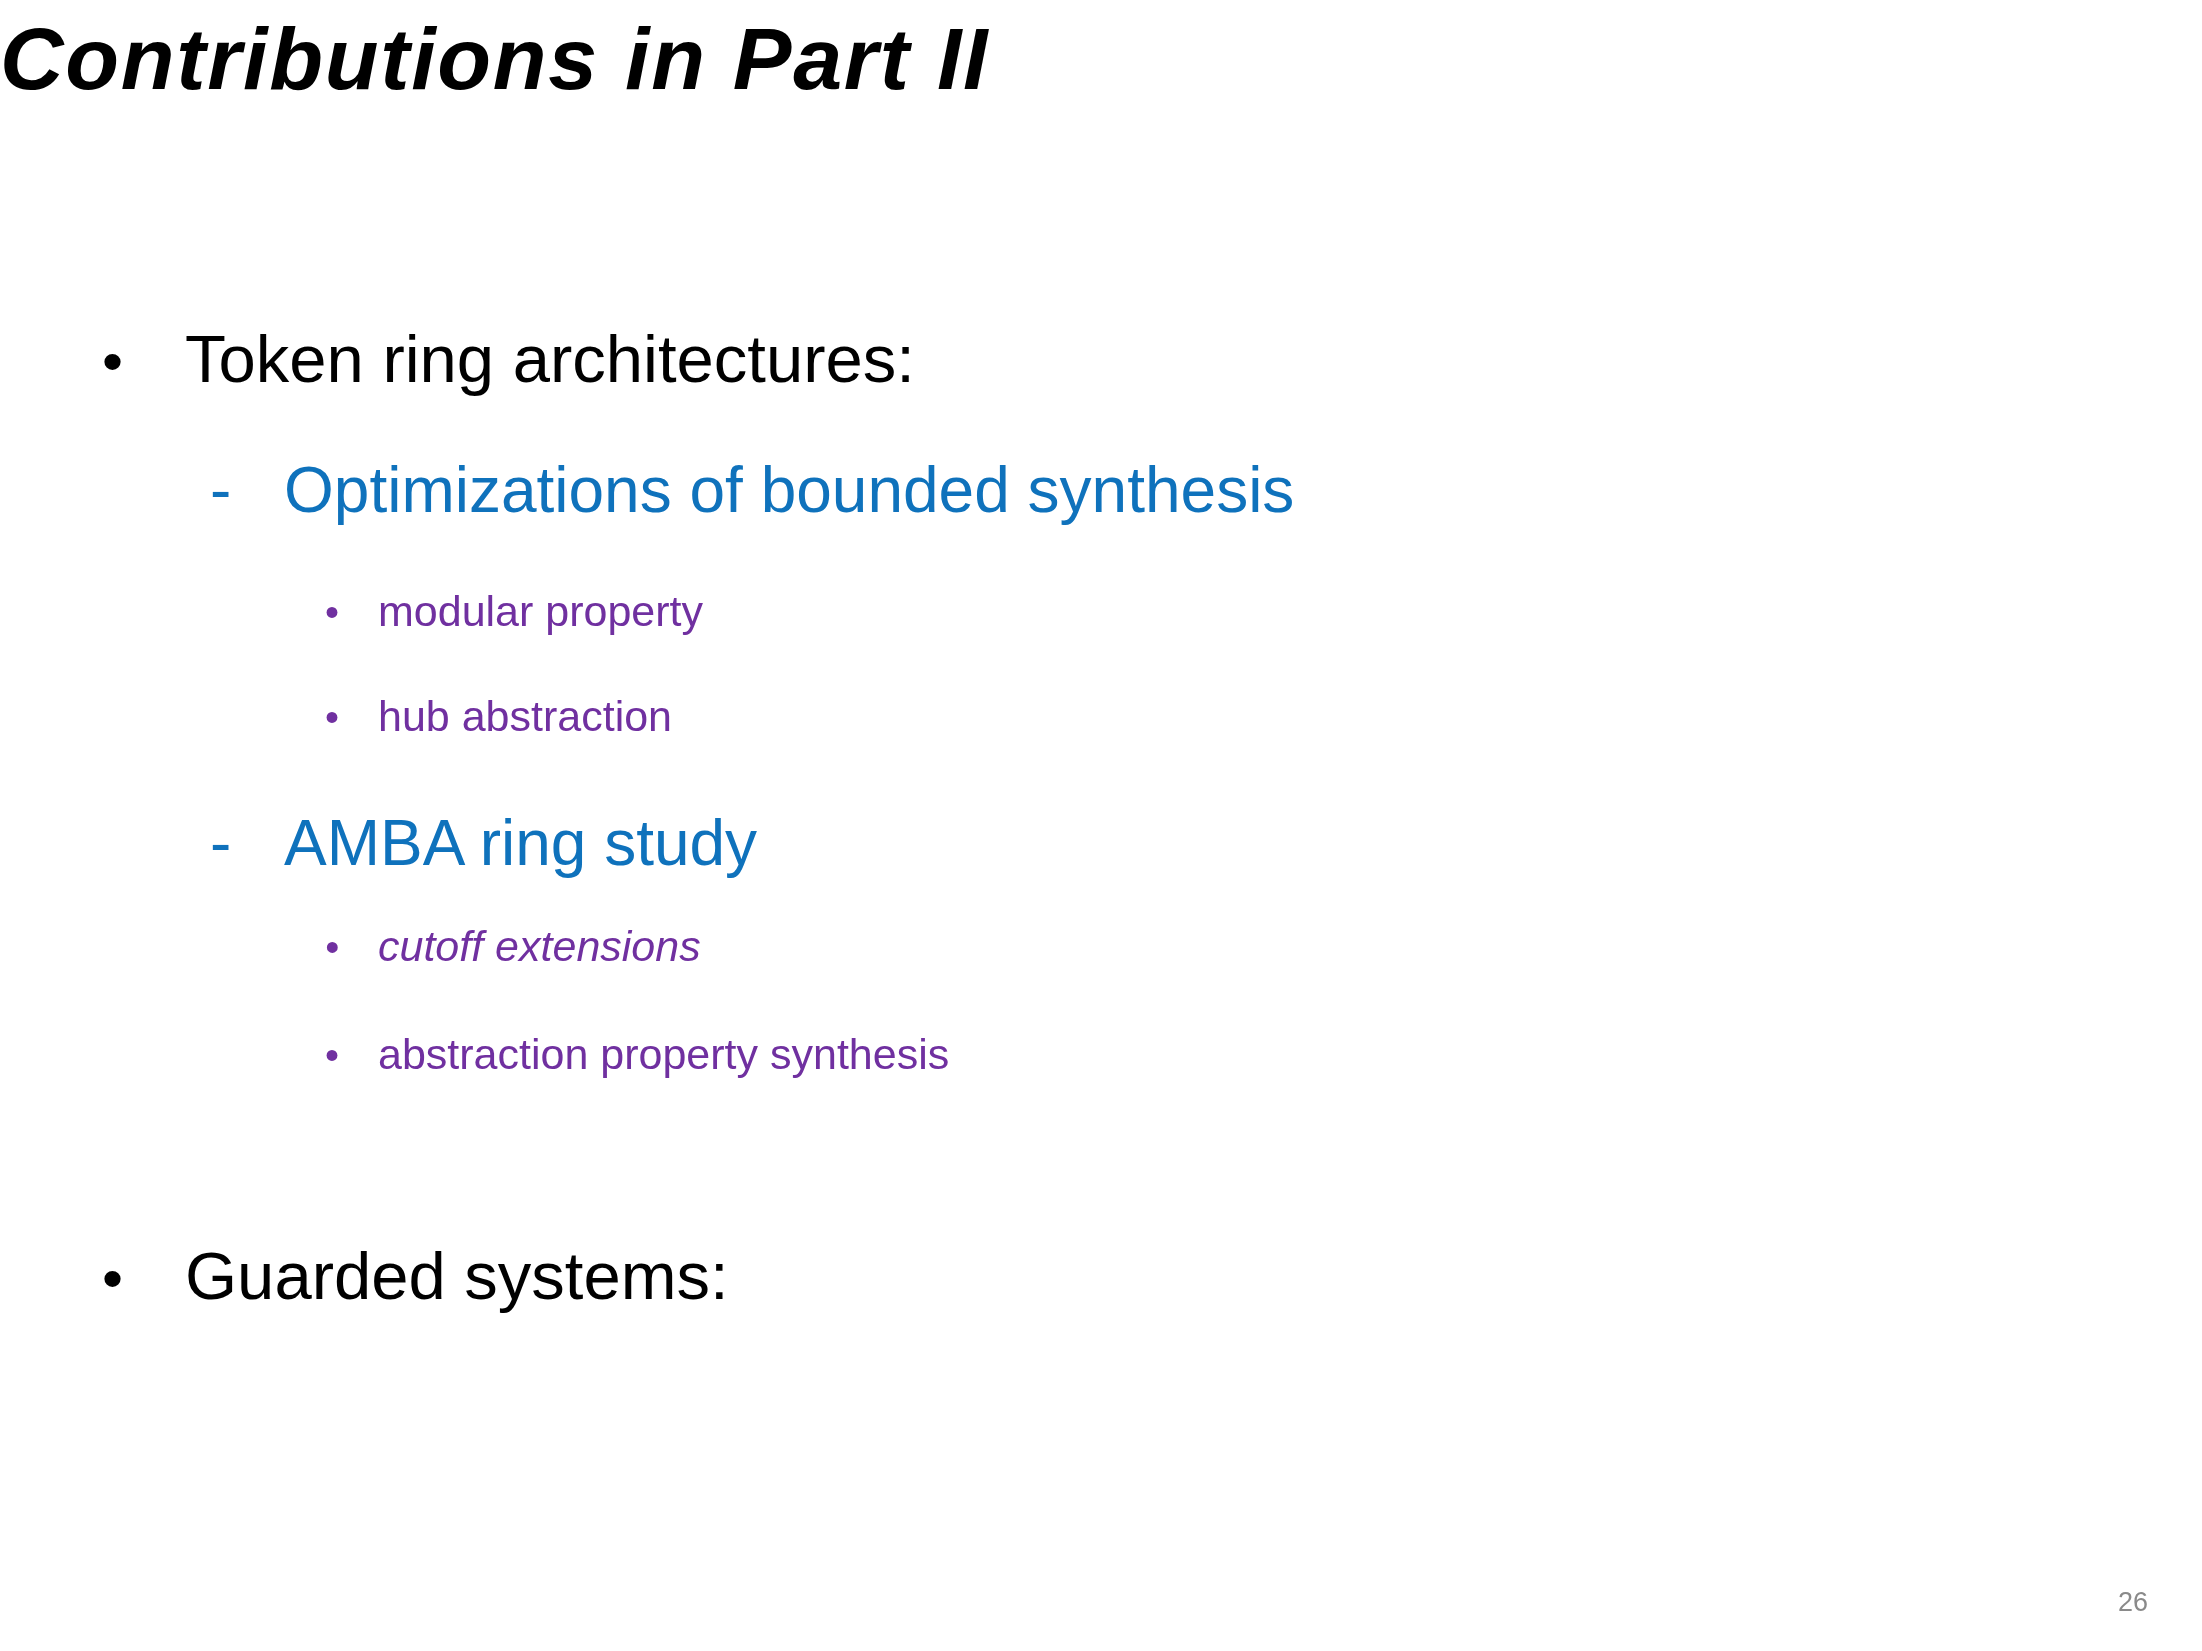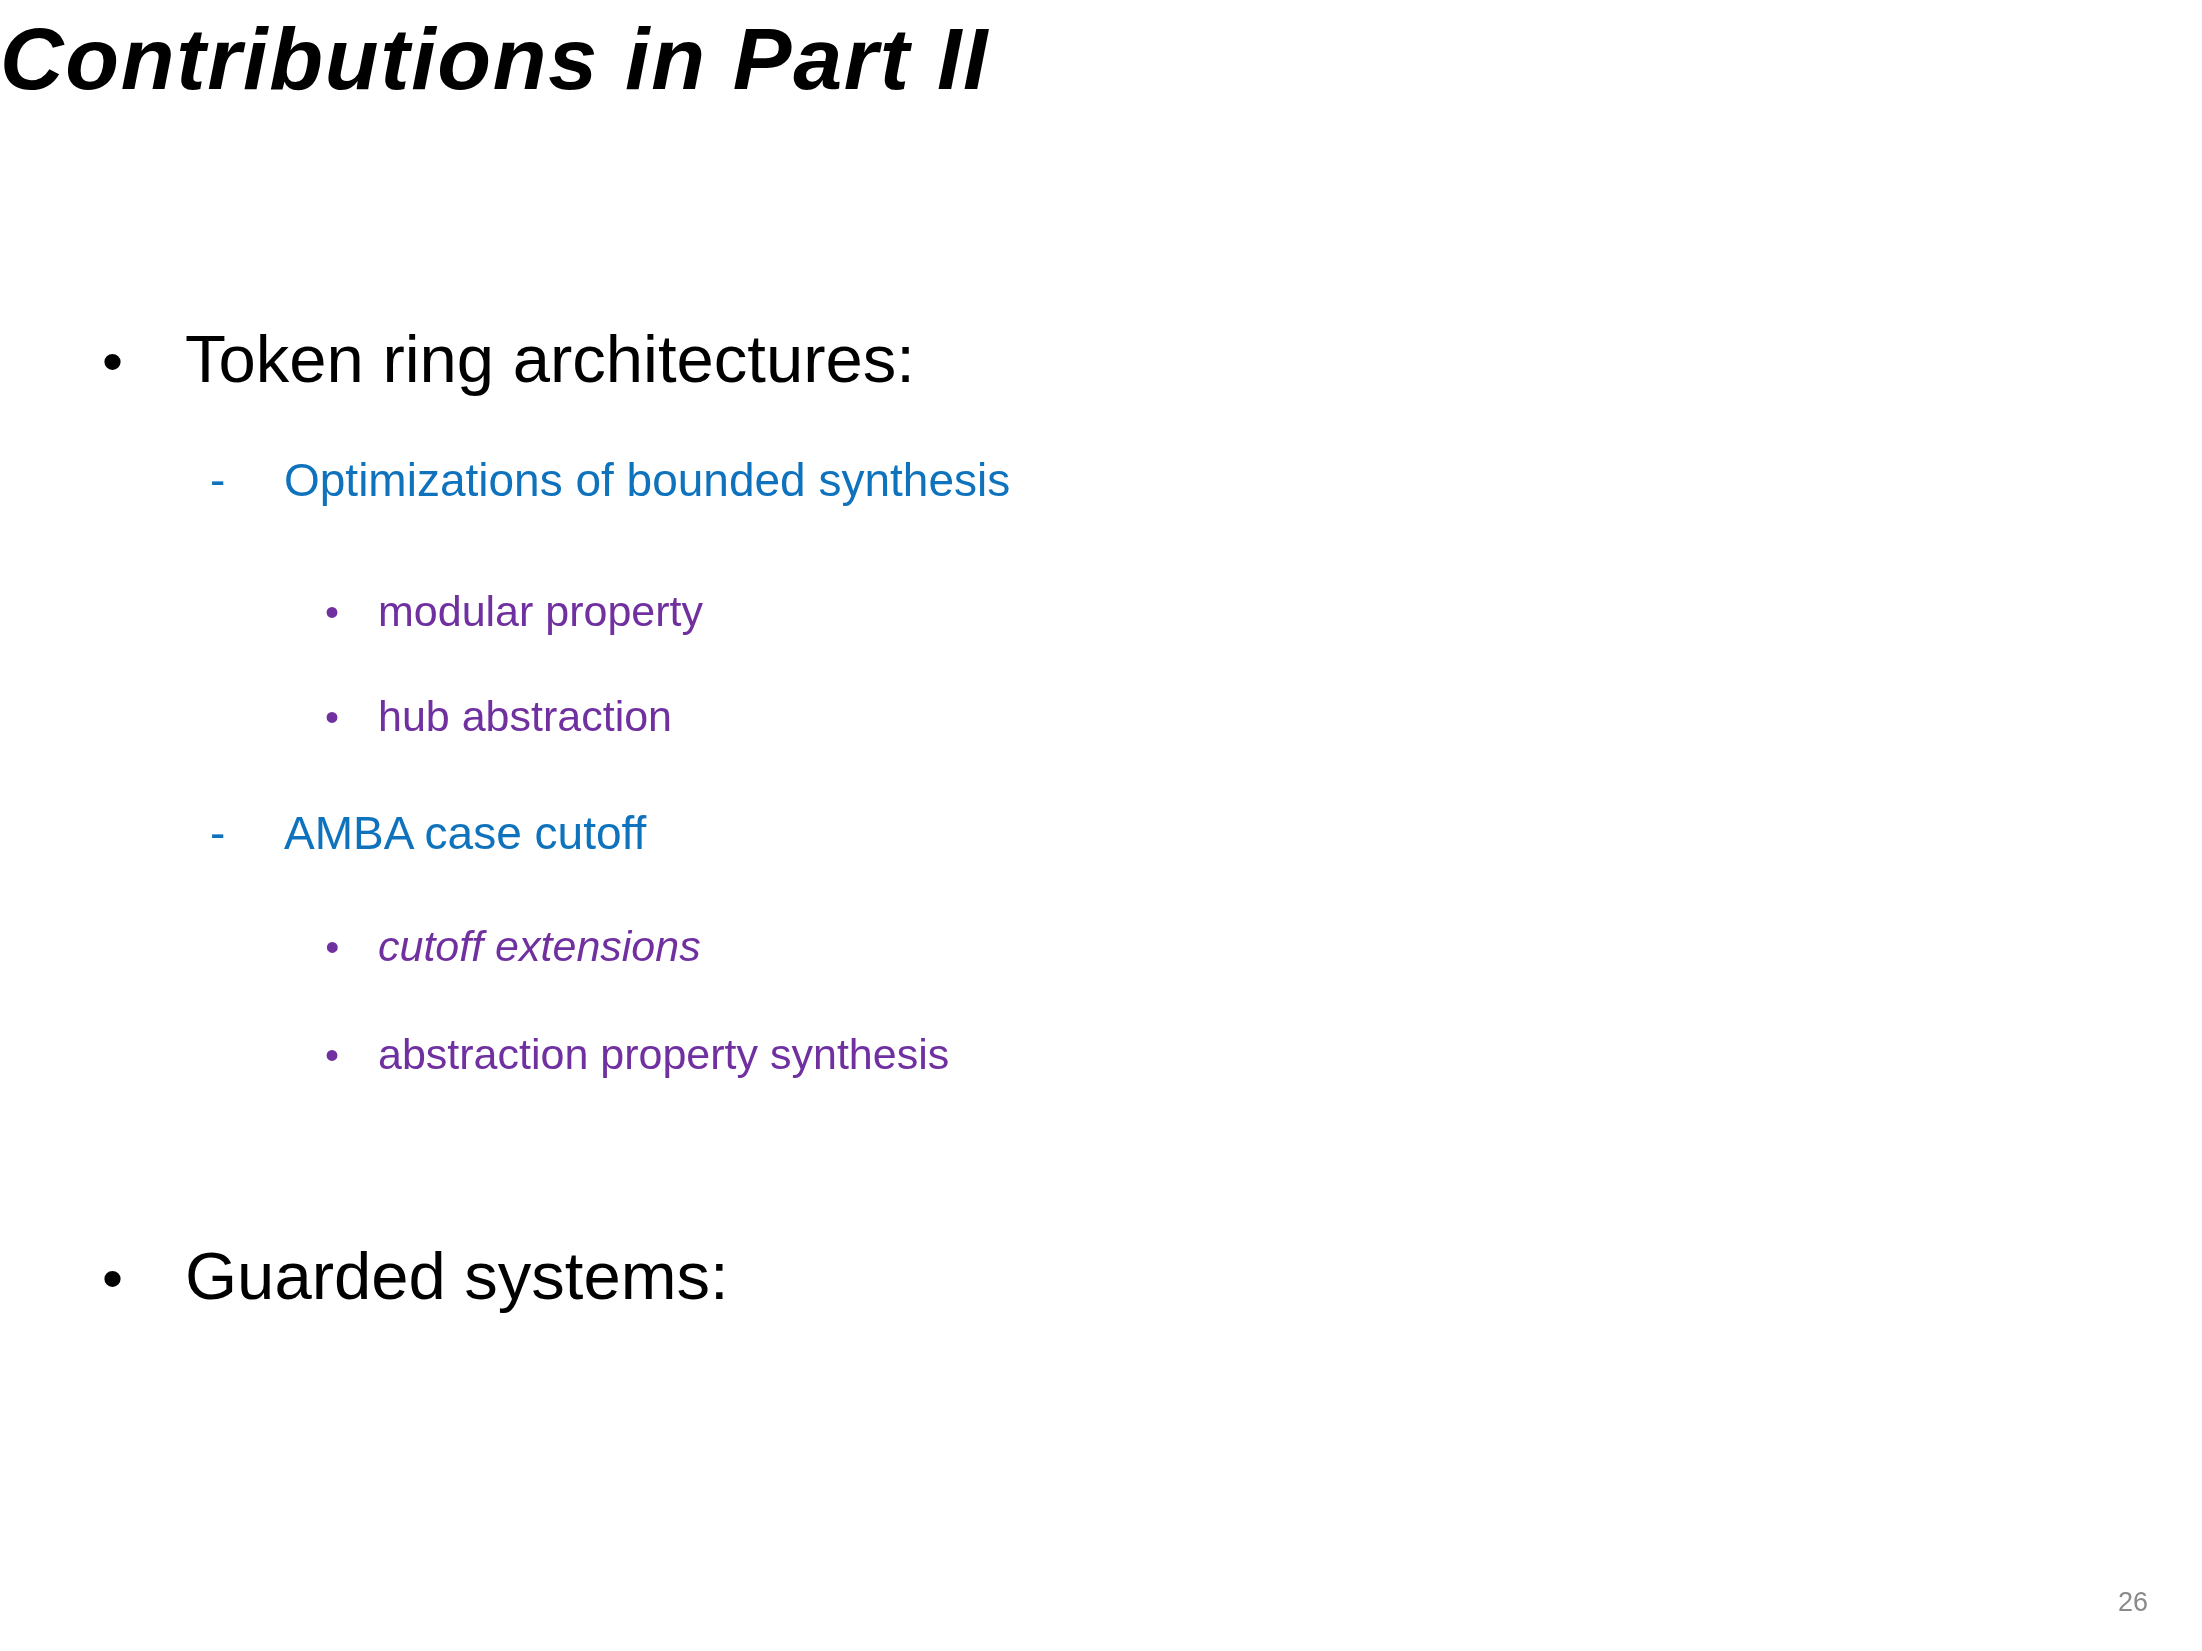--- a/index.html
+++ b/index.html
@@ -37,21 +37,21 @@
   }
   .line .txt {
     display: inline;
   }
   .l1 {
     font-size: 67px;
     color: var(--level1, #000000);
   }
   .l1 .marker { width: 83px; font-size: 60px; }
   .l2 {
-    font-size: 46px;
+    font-size: 64px;
     color: var(--level2, #0F72BC);
   }
   .l2 .marker { width: 74px; }
   .l3 {
     font-size: 43px;
     color: var(--level3, #7030A0);
   }
   .l3 .marker { width: 53px; font-size: 40px; }
   .page-number {
     position: absolute;
@@ -78,21 +78,21 @@
 
   <div class="line l3" style="top:587px; left:325px;">
     <span class="marker">•</span><span class="txt">modular property</span>
   </div>
 
   <div class="line l3" style="top:692px; left:325px;">
     <span class="marker">•</span><span class="txt">hub abstraction</span>
   </div>
 
   <div class="line l2" style="top:807px; left:210px;">
-    <span class="marker">-</span><span class="txt">AMBA case cutoff</span>
+    <span class="marker">-</span><span class="txt">AMBA ring study</span>
   </div>
 
   <div class="line l3" style="top:922px; left:325px;font-style:italic;">
     <span class="marker">•</span><span class="txt">cutoff extensions</span>
   </div>
 
   <div class="line l3" style="top:1030px; left:325px;">
     <span class="marker">•</span><span class="txt">abstraction property synthesis</span>
   </div>
 

